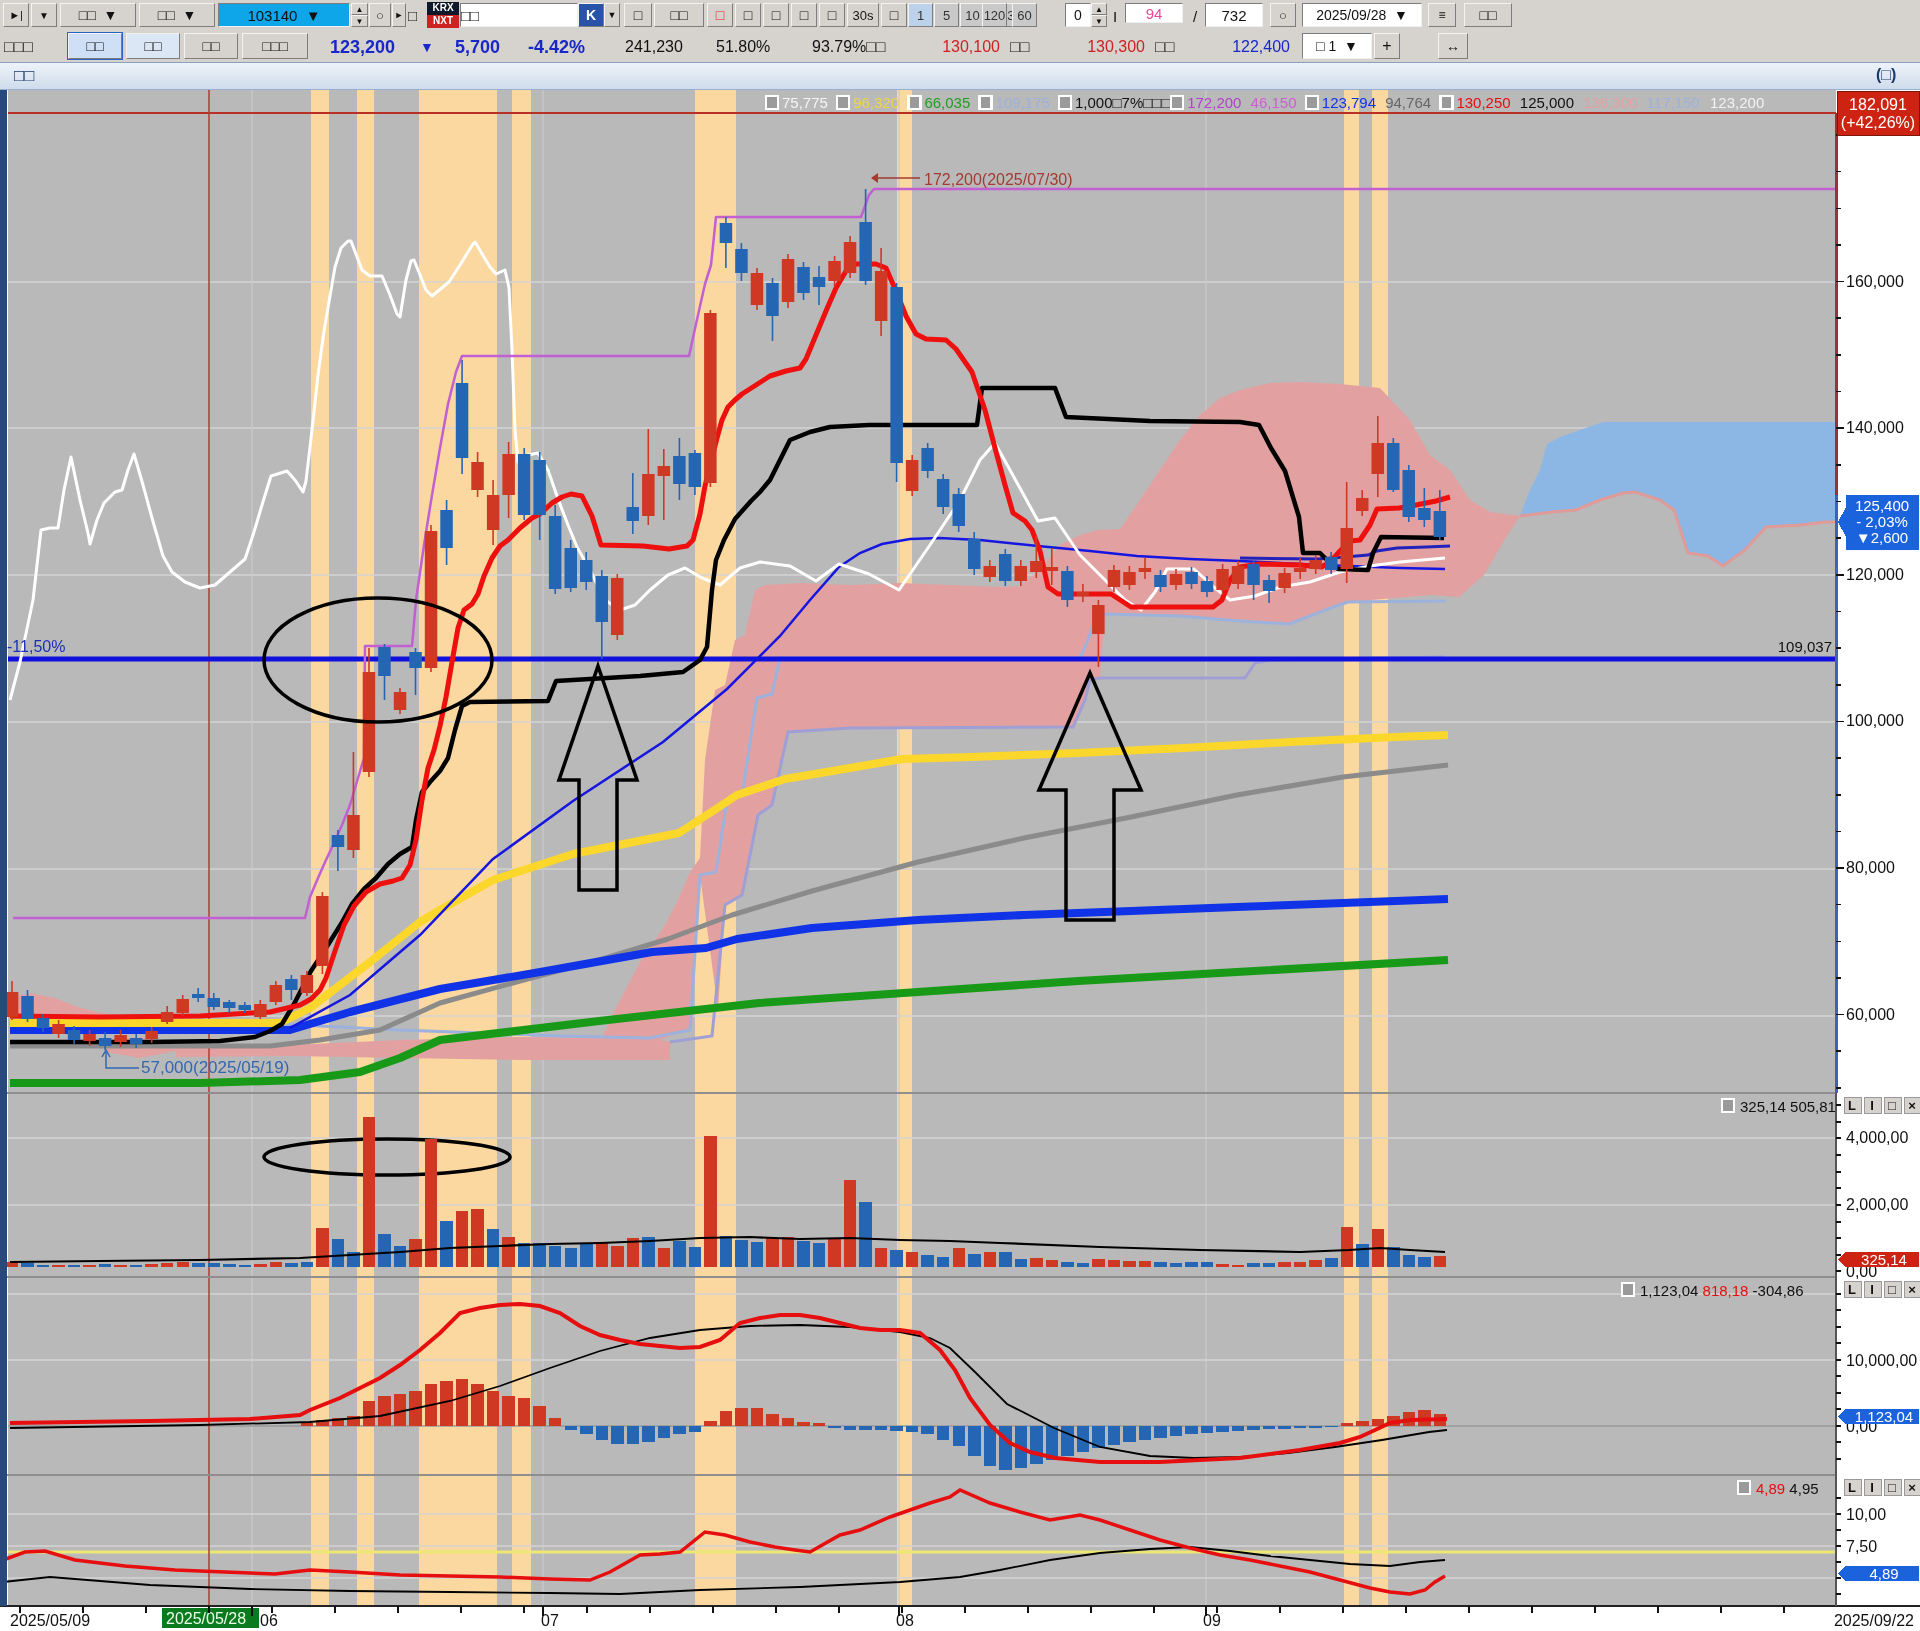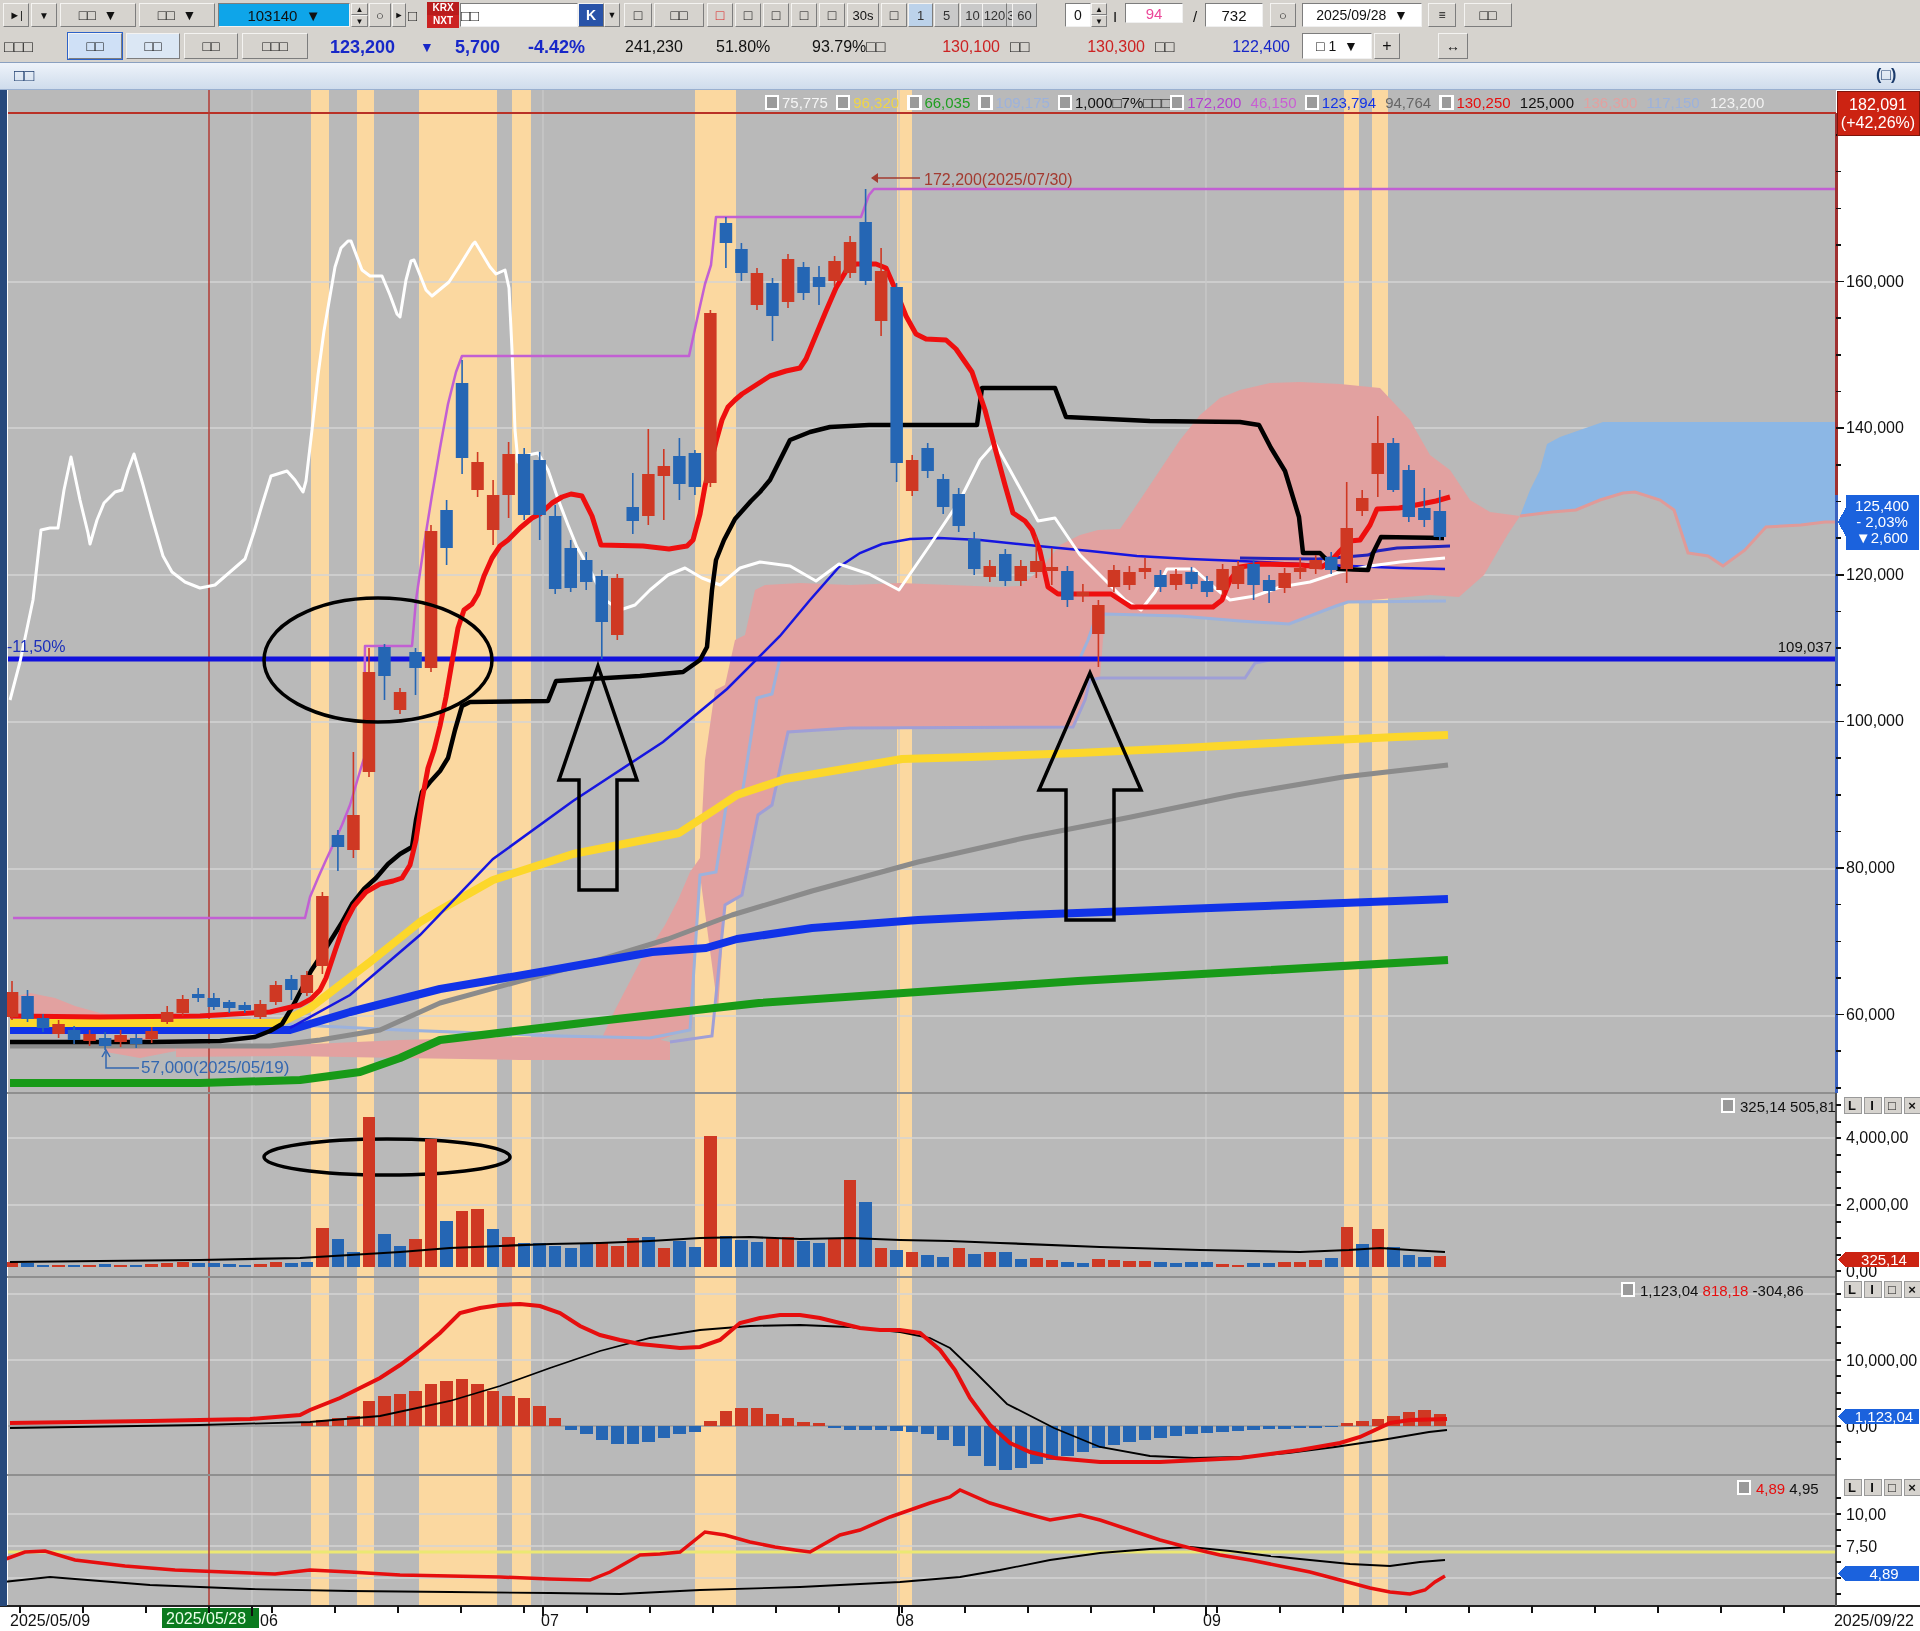--- a/index.html
+++ b/index.html
@@ -622,21 +622,21 @@
 <div style="position:absolute;left:3px;top:3px;width:26px;height:24px;background:#d6d3ce;border-top:1.5px solid #f4f3f1;border-left:1.5px solid #f4f3f1;border-right:1.5px solid #7d7d7d;border-bottom:1.5px solid #7d7d7d;font:11px 'Liberation Sans';color:#111;display:flex;align-items:center;justify-content:center;box-sizing:border-box;">►|</div>
 <div style="position:absolute;left:31px;top:3px;width:26px;height:24px;background:#d6d3ce;border-top:1.5px solid #f4f3f1;border-left:1.5px solid #f4f3f1;border-right:1.5px solid #7d7d7d;border-bottom:1.5px solid #7d7d7d;font:10px 'Liberation Sans';color:#111;display:flex;align-items:center;justify-content:center;box-sizing:border-box;">▼</div>
 <div style="position:absolute;left:60px;top:3px;width:76px;height:24px;background:#d6d3ce;border-top:1.5px solid #f4f3f1;border-left:1.5px solid #f4f3f1;border-right:1.5px solid #7d7d7d;border-bottom:1.5px solid #7d7d7d;font:14px 'Liberation Sans';color:#111;display:flex;align-items:center;justify-content:center;box-sizing:border-box;">□□ &nbsp;▼</div>
 <div style="position:absolute;left:139px;top:3px;width:76px;height:24px;background:#d6d3ce;border-top:1.5px solid #f4f3f1;border-left:1.5px solid #f4f3f1;border-right:1.5px solid #7d7d7d;border-bottom:1.5px solid #7d7d7d;font:14px 'Liberation Sans';color:#111;display:flex;align-items:center;justify-content:center;box-sizing:border-box;">□□ &nbsp;▼</div>
 <div style="position:absolute;left:218px;top:3px;width:132px;height:24px;background:#0ea5e9;border:1.5px solid #7d7d7d;border-bottom-color:#f0f0f0;border-right-color:#f0f0f0;font:15px 'Liberation Sans';color:#111;display:flex;align-items:center;justify-content:center;box-sizing:border-box">103140 &nbsp;▼</div>
 <div style="position:absolute;left:351px;top:3px;width:17px;height:12px;background:#d6d3ce;border-top:1.5px solid #f4f3f1;border-left:1.5px solid #f4f3f1;border-right:1.5px solid #7d7d7d;border-bottom:1.5px solid #7d7d7d;font:8px 'Liberation Sans';color:#111;display:flex;align-items:center;justify-content:center;box-sizing:border-box;">▲</div>
 <div style="position:absolute;left:351px;top:15px;width:17px;height:12px;background:#d6d3ce;border-top:1.5px solid #f4f3f1;border-left:1.5px solid #f4f3f1;border-right:1.5px solid #7d7d7d;border-bottom:1.5px solid #7d7d7d;font:8px 'Liberation Sans';color:#111;display:flex;align-items:center;justify-content:center;box-sizing:border-box;">▼</div>
 <div style="position:absolute;left:369px;top:3px;width:22px;height:24px;background:#d6d3ce;border-top:1.5px solid #f4f3f1;border-left:1.5px solid #f4f3f1;border-right:1.5px solid #7d7d7d;border-bottom:1.5px solid #7d7d7d;font:13px 'Liberation Sans';color:#111;display:flex;align-items:center;justify-content:center;box-sizing:border-box;">○</div>
 <div style="position:absolute;left:392px;top:3px;width:14px;height:24px;background:#d6d3ce;border-top:1.5px solid #f4f3f1;border-left:1.5px solid #f4f3f1;border-right:1.5px solid #7d7d7d;border-bottom:1.5px solid #7d7d7d;font:9px 'Liberation Sans';color:#111;display:flex;align-items:center;justify-content:center;box-sizing:border-box;">►</div>
 <div style="position:absolute;left:408px;top:7px;font:15px 'Liberation Sans';color:#111;white-space:nowrap">□</div>
-<div style="position:absolute;left:427px;top:2px;width:32px;height:13px;background:#b91c1c;color:#fff;font:bold 10px 'Liberation Sans';text-align:center">KRX</div>
+<div style="position:absolute;left:427px;top:2px;width:32px;height:13px;background:#0f172a;color:#fff;font:bold 10px 'Liberation Sans';text-align:center">KRX</div>
 <div style="position:absolute;left:427px;top:15px;width:32px;height:13px;background:#c22;color:#fff;font:bold 10px 'Liberation Sans';text-align:center">NXT</div>
 <div style="position:absolute;left:460px;top:3px;width:118px;height:24px;background:#fff;border:1.5px solid #7d7d7d;border-bottom-color:#f0f0f0;border-right-color:#f0f0f0;font:15px 'Liberation Sans';color:#111;display:flex;align-items:center;justify-content:flex-start;box-sizing:border-box">□□</div>
 <div style="position:absolute;left:578px;top:3px;width:26px;height:24px;background:#2953a8;border-top:1.5px solid #f4f3f1;border-left:1.5px solid #f4f3f1;border-right:1.5px solid #7d7d7d;border-bottom:1.5px solid #7d7d7d;font:bold 14px 'Liberation Sans';color:#fff;display:flex;align-items:center;justify-content:center;box-sizing:border-box;">K</div>
 <div style="position:absolute;left:604px;top:3px;width:16px;height:24px;background:#d6d3ce;border-top:1.5px solid #f4f3f1;border-left:1.5px solid #f4f3f1;border-right:1.5px solid #7d7d7d;border-bottom:1.5px solid #7d7d7d;font:9px 'Liberation Sans';color:#111;display:flex;align-items:center;justify-content:center;box-sizing:border-box;">▼</div>
 <div style="position:absolute;left:624px;top:3px;width:28px;height:24px;background:#d6d3ce;border-top:1.5px solid #f4f3f1;border-left:1.5px solid #f4f3f1;border-right:1.5px solid #7d7d7d;border-bottom:1.5px solid #7d7d7d;font:14px 'Liberation Sans';color:#111;display:flex;align-items:center;justify-content:center;box-sizing:border-box;">□</div>
 <div style="position:absolute;left:654px;top:3px;width:50px;height:24px;background:#d6d3ce;border-top:1.5px solid #f4f3f1;border-left:1.5px solid #f4f3f1;border-right:1.5px solid #7d7d7d;border-bottom:1.5px solid #7d7d7d;font:14px 'Liberation Sans';color:#111;display:flex;align-items:center;justify-content:center;box-sizing:border-box;">□□</div>
 <div style="position:absolute;left:707px;top:3px;width:26px;height:24px;background:#d6d3ce;border-top:1.5px solid #f4f3f1;border-left:1.5px solid #f4f3f1;border-right:1.5px solid #7d7d7d;border-bottom:1.5px solid #7d7d7d;font:14px 'Liberation Sans';color:#d22;display:flex;align-items:center;justify-content:center;box-sizing:border-box;">□</div>
 <div style="position:absolute;left:735px;top:3px;width:26px;height:24px;background:#d6d3ce;border-top:1.5px solid #f4f3f1;border-left:1.5px solid #f4f3f1;border-right:1.5px solid #7d7d7d;border-bottom:1.5px solid #7d7d7d;font:14px 'Liberation Sans';color:#111;display:flex;align-items:center;justify-content:center;box-sizing:border-box;">□</div>
 <div style="position:absolute;left:763px;top:3px;width:26px;height:24px;background:#d6d3ce;border-top:1.5px solid #f4f3f1;border-left:1.5px solid #f4f3f1;border-right:1.5px solid #7d7d7d;border-bottom:1.5px solid #7d7d7d;font:14px 'Liberation Sans';color:#111;display:flex;align-items:center;justify-content:center;box-sizing:border-box;">□</div>
 <div style="position:absolute;left:791px;top:3px;width:26px;height:24px;background:#d6d3ce;border-top:1.5px solid #f4f3f1;border-left:1.5px solid #f4f3f1;border-right:1.5px solid #7d7d7d;border-bottom:1.5px solid #7d7d7d;font:14px 'Liberation Sans';color:#111;display:flex;align-items:center;justify-content:center;box-sizing:border-box;">□</div>

